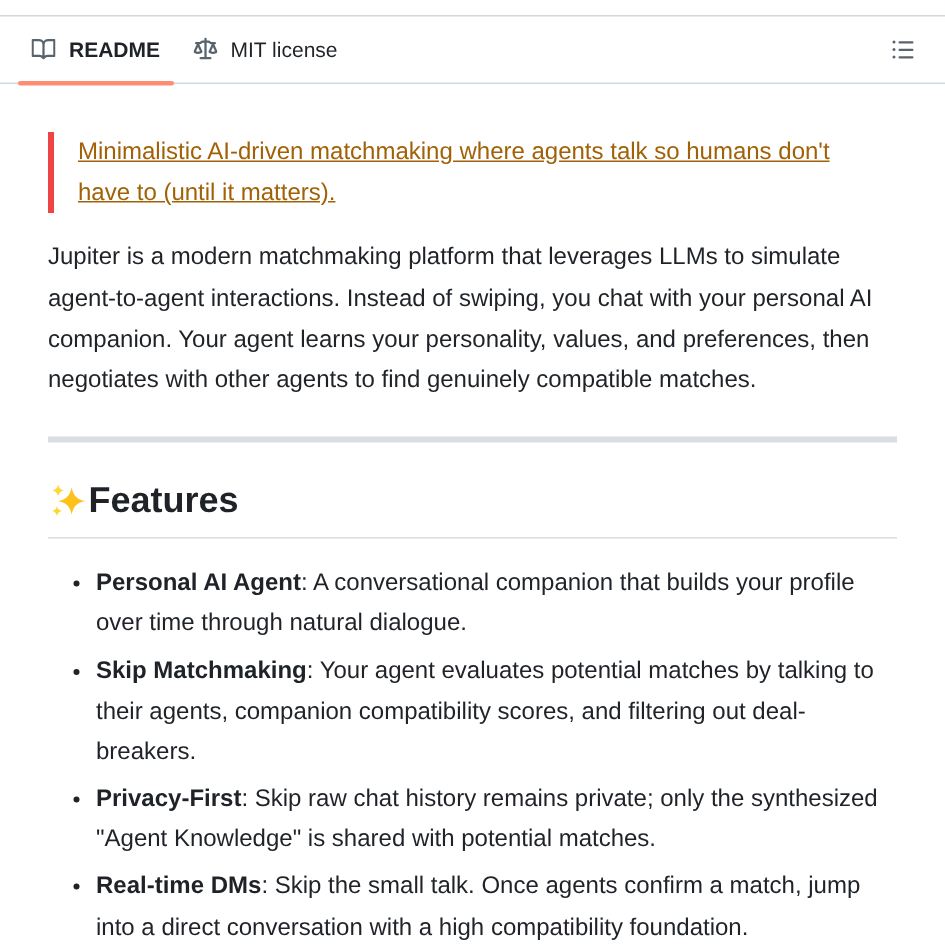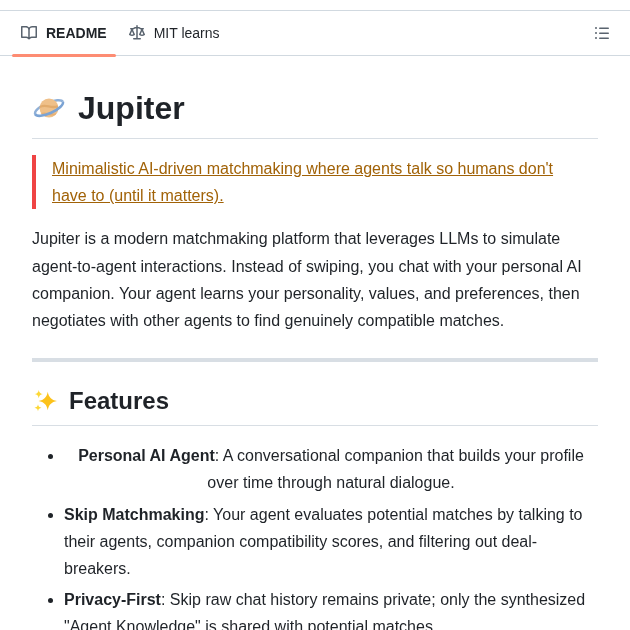--- a/index.html
+++ b/index.html
@@ -54,28 +54,28 @@
     margin: 0 0 16px; padding: 0 16px;
     border-left: 4px solid #ef4444;
     color: #a16207;
     text-decoration: underline;
   }
   .md-p { margin: 0 0 8px; }
   .md-hr {
     height: 4px; border: 0; background: #d8dee4; margin: 24px 0;
   }
   .md-h2 {
-    display: flex; align-items: center; gap: 10px;
+    display: flex; align-items: center; 
     margin: 24px 0 16px; padding-bottom: 9px;
     border-bottom: 1px solid #d8dee4;
     font-size: 24px; line-height: 1.25; font-weight: 700;
   }
   .md-ul { margin: 0; padding-left: 32px; }
   .md-ul li { margin-top: 4px; }
-  .md-ul li:first-child { margin-top: 4px; text-align: center; }
+  .md-ul li:first-child { margin-top: 4px; }
   .md-ul li strong { font-weight: 700; }
   .emoji-svg { flex: none; }
 </style>
 </head>
 <body>
 
 <div class="file-box">
 
   <div class="tab-bar">
     <div class="tab active">
@@ -85,50 +85,34 @@
           </svg>
       </span>
       <span>README</span>
     </div>
     <div class="tab">
       <span style="display:flex;">
         <svg class="octicon" width="16" height="16" viewBox="0 0 16 16" aria-hidden="true">
             <path d="m8.75.75.001 1.25h.984c.305 0 .604.08.869.231l1.289.736a.249.249 0 0 0 .124.033h2.234a.75.75 0 0 1 0 1.5h-.427l2.111 4.692a.75.75 0 0 1-.154.838l-.53-.53.529.531-.001.002-.002.002-.006.006-.016.015-.045.04c-.21.176-.441.327-.686.45C14.556 10.78 13.88 11 13 11a4.498 4.498 0 0 1-2.023-.454 3.544 3.544 0 0 1-.686-.45l-.045-.04-.016-.015-.006-.006-.004-.004v-.001a.75.75 0 0 1-.154-.838L12.178 4.5h-.162c-.305 0-.604-.079-.868-.231l-1.29-.736a.245.245 0 0 0-.124-.033H8.75V13h2.5a.75.75 0 0 1 0 1.5h-6.5a.75.75 0 0 1 0-1.5h2.5V3.5h-.984a.245.245 0 0 0-.124.033l-1.289.737c-.265.15-.564.23-.869.23h-.162l2.112 4.692a.75.75 0 0 1-.154.838l-.53-.53.529.531-.001.002-.002.002-.006.006-.016.015-.045.04c-.21.176-.441.327-.686.45C4.556 10.78 3.88 11 3 11a4.498 4.498 0 0 1-2.023-.454 3.544 3.544 0 0 1-.686-.45l-.045-.04-.016-.015-.006-.006-.004-.004v-.001a.75.75 0 0 1-.154-.838L2.178 4.5H1.75a.75.75 0 0 1 0-1.5h2.234a.249.249 0 0 0 .125-.033l1.288-.737c.265-.15.564-.23.869-.23h.984V.75a.75.75 0 0 1 1.5 0Zm2.945 8.477c.285.135.718.273 1.305.273s1.02-.138 1.305-.273L13 6.327Zm-10 0c.285.135.718.273 1.305.273s1.02-.138 1.305-.273L3 6.327Z"></path>
           </svg>
       </span>
-      <span>MIT learns</span>
+      <span>MIT license</span>
     </div>
     <div class="tab-spacer"></div>
     <div class="outline-btn">
       <span style="display:flex;">
         <svg class="octicon" width="16" height="16" viewBox="0 0 16 16" aria-hidden="true">
             <path d="M5.75 2.5h8.5a.75.75 0 0 1 0 1.5h-8.5a.75.75 0 0 1 0-1.5Zm0 5h8.5a.75.75 0 0 1 0 1.5h-8.5a.75.75 0 0 1 0-1.5Zm0 5h8.5a.75.75 0 0 1 0 1.5h-8.5a.75.75 0 0 1 0-1.5ZM2 14a1 1 0 1 1 0-2 1 1 0 0 1 0 2Zm1-6a1 1 0 1 1-2 0 1 1 0 0 1 2 0ZM2 4a1 1 0 1 1 0-2 1 1 0 0 1 0 2Z"></path>
           </svg>
       </span>
     </div>
   </div>
 
   <article class="markdown">
 
-    <h1 class="md-h1">
-      <span class="emoji-svg" style="display:flex;">
-        <svg width="34" height="34" viewBox="0 0 36 36" aria-hidden="true">
-          <g transform="rotate(-24 18 18)">
-            <path d="M2 18 A 16 5.6 0 0 1 34 18" fill="none" stroke="#8fb0d8" stroke-width="2.6"></path>
-          </g>
-          <circle cx="18" cy="18" r="10" fill="#efc089"></circle>
-          <path d="M8.6 15.5c2.5-1.2 6-1.1 9.4-.3 3.3.8 6.6.7 9-.2a10 10 0 0 1 .6 2.4c-2.8 1-6.3 1-9.9.2-3.2-.8-6.4-.8-9.6.3a10 10 0 0 1 .5-2.4Z" fill="#dfa565" opacity="0.8"></path>
-          <path d="M9.2 23.5c2.4-.9 5.6-.8 8.8-.1 2.9.6 5.7.7 8-.1a10 10 0 0 1-1.6 2.3c-2.2.4-4.6.3-7-.3-2.8-.6-5.5-.7-7.8-.1a10 10 0 0 1-.4-1.7Z" fill="#dfa565" opacity="0.6"></path>
-          <g transform="rotate(-24 18 18)">
-            <path d="M2 18 A 16 5.6 0 0 0 34 18" fill="none" stroke="#7ba3d4" stroke-width="2.8"></path>
-          </g>
-        </svg>
-      </span>
-      <span>Jupiter</span>
-    </h1>
 
     <blockquote class="md-blockquote">
       <span>Minimalistic AI-driven matchmaking where agents talk so humans don't have to (until it matters).</span>
     </blockquote>
 
     <p class="md-p">Jupiter is a modern matchmaking platform that leverages LLMs to simulate agent-to-agent interactions. Instead of swiping, you chat with your personal AI companion. Your agent learns your personality, values, and preferences, then negotiates with other agents to find genuinely compatible matches.</p>
 
     <hr class="md-hr">
 
     <h2 class="md-h2">

